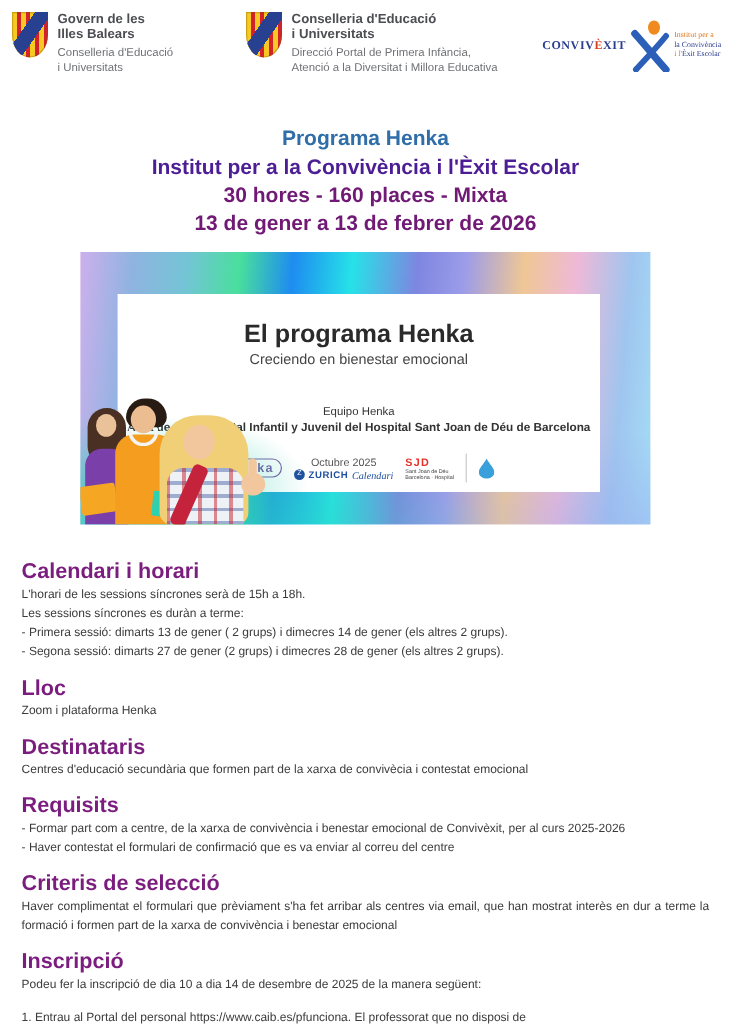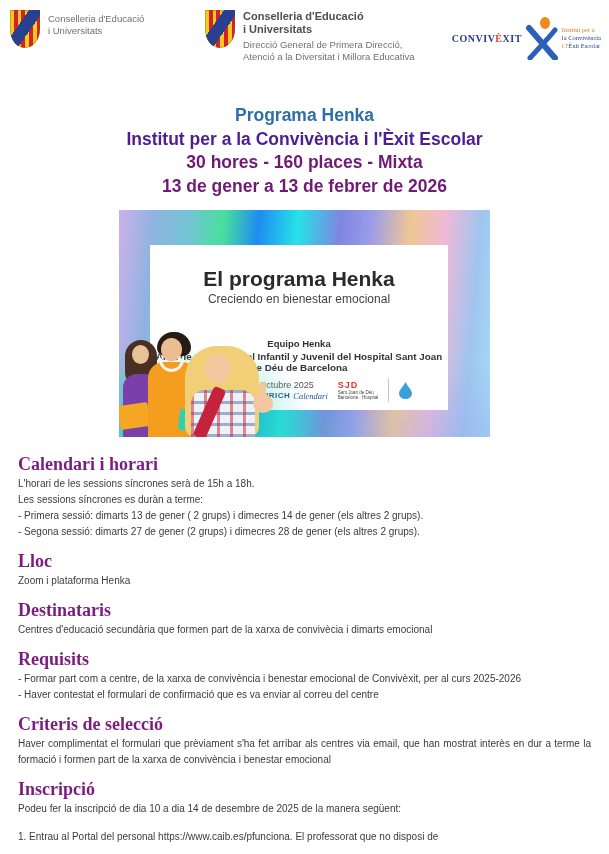--- a/index.html
+++ b/index.html
@@ -43,33 +43,33 @@
   .cvx-tag .t3 .b { color:#2b3d8f; }
 
   
   .title-block { text-align:center; margin-top:18px; font-weight:bold; font-size:17.5px; line-height:23.5px; }
   .t-blue   { color:#2f6ea9; }
   .t-purple { color:#4c1d95; }
   .t-maroon { color:#701a75; }
 
   
   .slide {
-    position:relative; width:371px; height:227px; margin:12px auto 4px auto; overflow:hidden;
+    position:relative; width:475px; height:227px; margin:12px auto 16px auto; overflow:hidden;
     background:
       radial-gradient(120% 95% at 8% 112%, rgba(45,216,185,.95) 0%, rgba(45,216,185,0) 55%),
       radial-gradient(80% 70% at 100% 108%, rgba(150,170,240,.55) 0%, rgba(150,170,240,0) 60%),
       linear-gradient(95deg,#cdb0ec 0%,#8fb3e0 9%,#74c4d6 18%,#49df9d 27%,#1e8cf0 36%,#26e2e8 46%,#7e86e0 57%,#9c9ce9 65%,#efc795 75%,#eeb9d8 84%,#9fc5ef 93%,#a5ddf6 100%);
   }
   .slide-card {
     position:absolute; left:31px; right:42px; top:35px; bottom:27px;
     background:#ffffff; z-index:1; text-align:center;
   }
   .slide-title { margin-top:22px; font-weight:bold; font-size:21px; line-height:23px; color:#2a2a2a; }
   .slide-sub   { font-size:12px; color:#444; margin-top:2px;text-align:center; }
-  .slide-team1 { margin-top:32px; font-weight:bold; font-size:9.5px; color:#333; }
+  .slide-team1 { margin-top:32px; font-weight:normal; font-size:9.5px; color:#333; }
   .slide-team2 { font-weight:bold; font-size:9.8px; color:#333; margin-top:2px; }
   .slide-footer {
     position:absolute; left:0; right:0; bottom:8px;
     display:flex; justify-content:center; align-items:center; gap:10px; z-index:1;
   }
   .henka-pill {
     border:1.5px solid #7b5ea7; border-radius:9px; padding:1px 6px;
     color:#7b5ea7; font-weight:bold; font-size:10.5px; letter-spacing:1px;
   }
   .zur-col { display:flex; flex-direction:column; align-items:center; gap:1px; }
@@ -107,50 +107,53 @@
                repeating-linear-gradient(0deg, rgba(60,90,160,.45) 0 3px, transparent 3px 11px); }
   .g3-strap { left:84px; top:56px; width:13px; height:54px; background:#c4233b; transform:rotate(24deg); border-radius:4px; }
   .g3-fist { left:134px; top:64px; width:20px; height:19px; border-radius:50%; background:#f3c79d; }
   .g3-thumb { left:140px; top:52px; width:7px; height:15px; border-radius:4px; background:#f3c79d; }
 
   
   .sections { padding:2px 18px 0 18px; }
   .sections h2 {
     font-size:18px; line-height:20px; font-weight:bold; color:#7b1d7e;
     margin:11px 0 2px 0;
-    font-family:Liberation Serif, serif;
   }
   .sections p { font-size:10px; line-height:16px; color:#3b3b3b; }
   .sections p.just { text-align:justify; }
   .sections p.gap { margin-top:12px; }
 </style>
 </head>
 <body>
 
 <div class="header">
 
   <div class="brand brand-govern">
     <div class="shield"></div>
     <div>
+      <div class="brand-bold">
+        <div>Govern de les</div>
+        <div>Illes Balears</div>
+      </div>
       <div class="brand-sub">
         <div>Conselleria d'Educació</div>
         <div>i Universitats</div>
       </div>
     </div>
   </div>
 
   <div class="brand brand-conselleria">
     <div class="shield"></div>
     <div>
       <div class="brand-bold">
         <div>Conselleria d'Educació</div>
         <div>i Universitats</div>
       </div>
       <div class="brand-sub">
-        <div>Direcció General de Primera Direcció,</div>
+        <div>Direcció Portal de Primera Infància,</div>
         <div>Atenció a la Diversitat i Millora Educativa</div>
       </div>
     </div>
   </div>
 
   <div class="cvx">
     <span class="cvx-word"><span>CONVIV</span><span class="accent">È</span><span>XIT</span></span>
     <svg width="36" height="44" viewBox="0 0 36 44">
       <ellipse cx="21" cy="7" rx="5" ry="6" fill="#f08a1e"></ellipse>
       <path d="M5 12 C 14 22, 22 32, 31 42" stroke="#2b5fb8" stroke-width="6" stroke-linecap="round" fill="none"></path>
@@ -224,21 +227,21 @@
   <h2>Calendari i horari</h2>
   <p>L'horari de les sessions síncrones serà de 15h a 18h.</p>
   <p>Les sessions síncrones es duràn a terme:</p>
   <p>- Primera sessió: dimarts 13 de gener ( 2 grups) i dimecres 14 de gener (els altres 2 grups).</p>
   <p>- Segona sessió: dimarts 27 de gener (2 grups) i dimecres 28 de gener (els altres 2 grups).</p>
 
   <h2>Lloc</h2>
   <p>Zoom i plataforma Henka</p>
 
   <h2>Destinataris</h2>
-  <p>Centres d'educació secundària que formen part de la xarxa de convivècia i dimarts emocional</p>
+  <p>Centres d'educació secundària que formen part de la xarxa de convivècia i contestat emocional</p>
 
   <h2>Requisits</h2>
   <p class="just">- Formar part com a centre, de la xarxa de convivència i benestar emocional de Convivèxit, per al curs 2025-2026</p>
   <p>- Haver contestat el formulari de confirmació que es va enviar al correu del centre</p>
 
   <h2>Criteris de selecció</h2>
   <p class="just">Haver complimentat el formulari que prèviament s'ha fet arribar als centres via email, que han mostrat interès en dur a terme la formació i formen part de la xarxa de convivència i benestar emocional</p>
 
   <h2>Inscripció</h2>
   <p>Podeu fer la inscripció de dia 10 a dia 14 de desembre de 2025 de la manera següent:</p>

